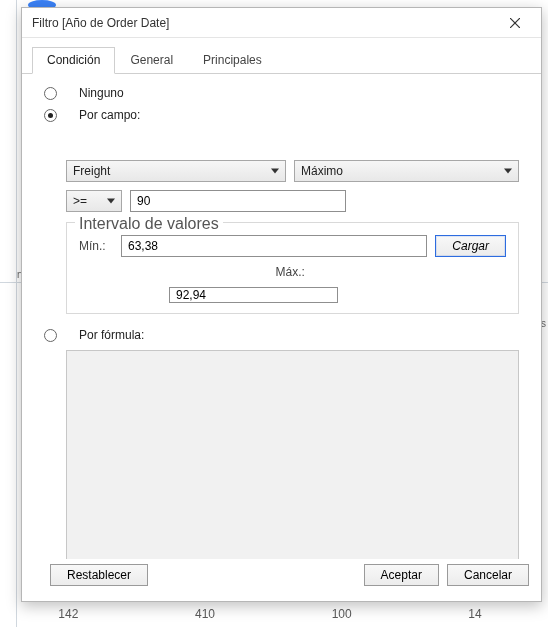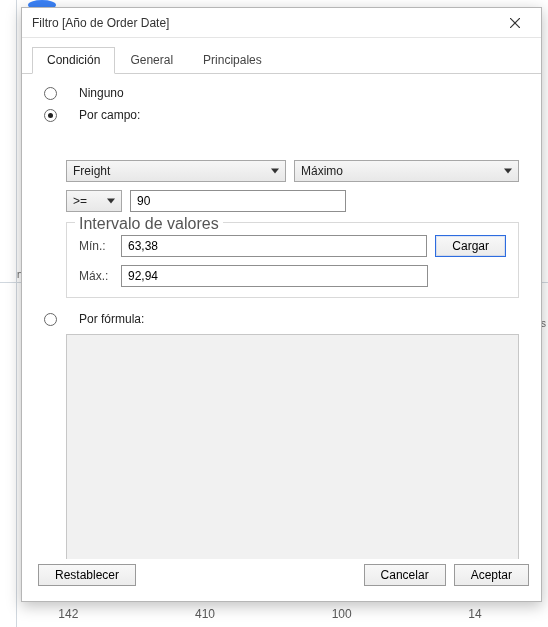--- a/index.html
+++ b/index.html
@@ -136,45 +136,45 @@
     position: relative;
     margin-bottom: 14px;
   }
   .fieldset .legend {
     position: absolute; top: -8px; left: 8px;
     background: #fff; padding: 0 4px; font-size: 16px; color: #555;
   }
   .range-row {
     display: flex; align-items: center; gap: 8px; margin-bottom: 8px;
   }
-  .range-row:last-child { margin-bottom: 0; }
+  .range-row:last-child { margin-bottom: 0; flex-direction: column; }
   .range-row .lbl { width: 34px; text-align: left; color: #444; }
   .range-row .txt { flex: 1; }
   .btn {
     height: 22px; padding: 0 16px;
     border: 1px solid #9a9a9a;
     background: linear-gradient(#f8f8f8,#ececec);
     font-size: 12px; cursor: pointer;
     display: inline-flex; align-items: center; justify-content: center;
   }
-  .btn.focus { border: 1px solid #2d6cdf; box-shadow: inset 0 0 0 1px #2d6cdf22; }
+  .btn.focus { border: 1px solid #2d6cdf; box-shadow: inset 0 0 0 1px #2d6cdf22; font-style: italic; }
   .formula-box {
     margin-left: 22px;
     margin-top: 6px;
     height: 232px;
     background: #f1f1f1;
     border: 1px solid #c7c7c7;
   }
   .footer {
     height: 42px; border-top: 0;
     display: flex; align-items: center; padding: 0 12px 10px 12px;
   }
   .footer .spacer { flex: 1; }
   .footer .btn { min-width: 74px; margin-left: 8px; }
-  .footer .btn.reset { min-width: 74px; margin-left: 4px; }
+  .footer .btn.reset { min-width: 74px; margin-left: 16px; }
 </style>
 </head>
 <body>
 
 <div class="bg-left-line"></div>
 <div class="blue-frag" style="left:28px; top:0; width:28px; height:10px"></div>
 <div class="bg-row"></div>
 <span class="bg-frag" style="left:1px; top:269px">n d</span>
 <span class="bg-frag" style="left:5px; top:378px">d</span>
 <span class="bg-frag" style="left:5px; top:406px">d</span>
@@ -258,16 +258,16 @@
       <span class="radio"></span>
       <span>Por fórmula:</span>
     </div>
 
     <div class="formula-box"></div>
   </div>
 
   <div class="footer">
     <button class="btn reset">Restablecer</button>
     <span class="spacer"></span>
+    <button class="btn">Aceptar</button>
     <button class="btn">Cancelar</button>
-    <button class="btn">Aceptar</button>
   </div>
 </div>
 
 </body></html>

